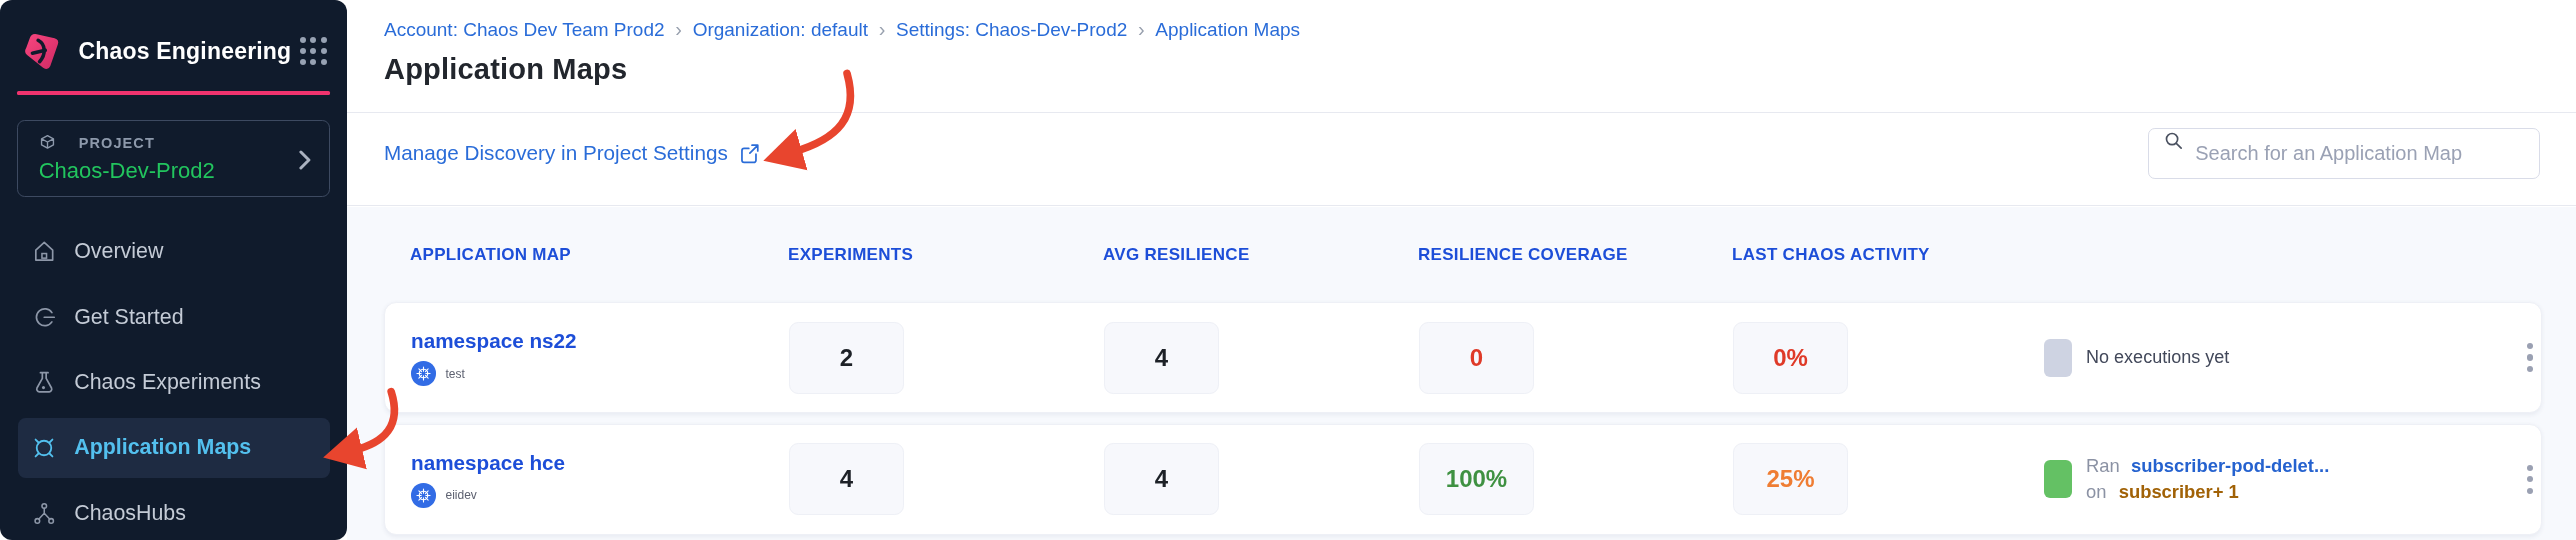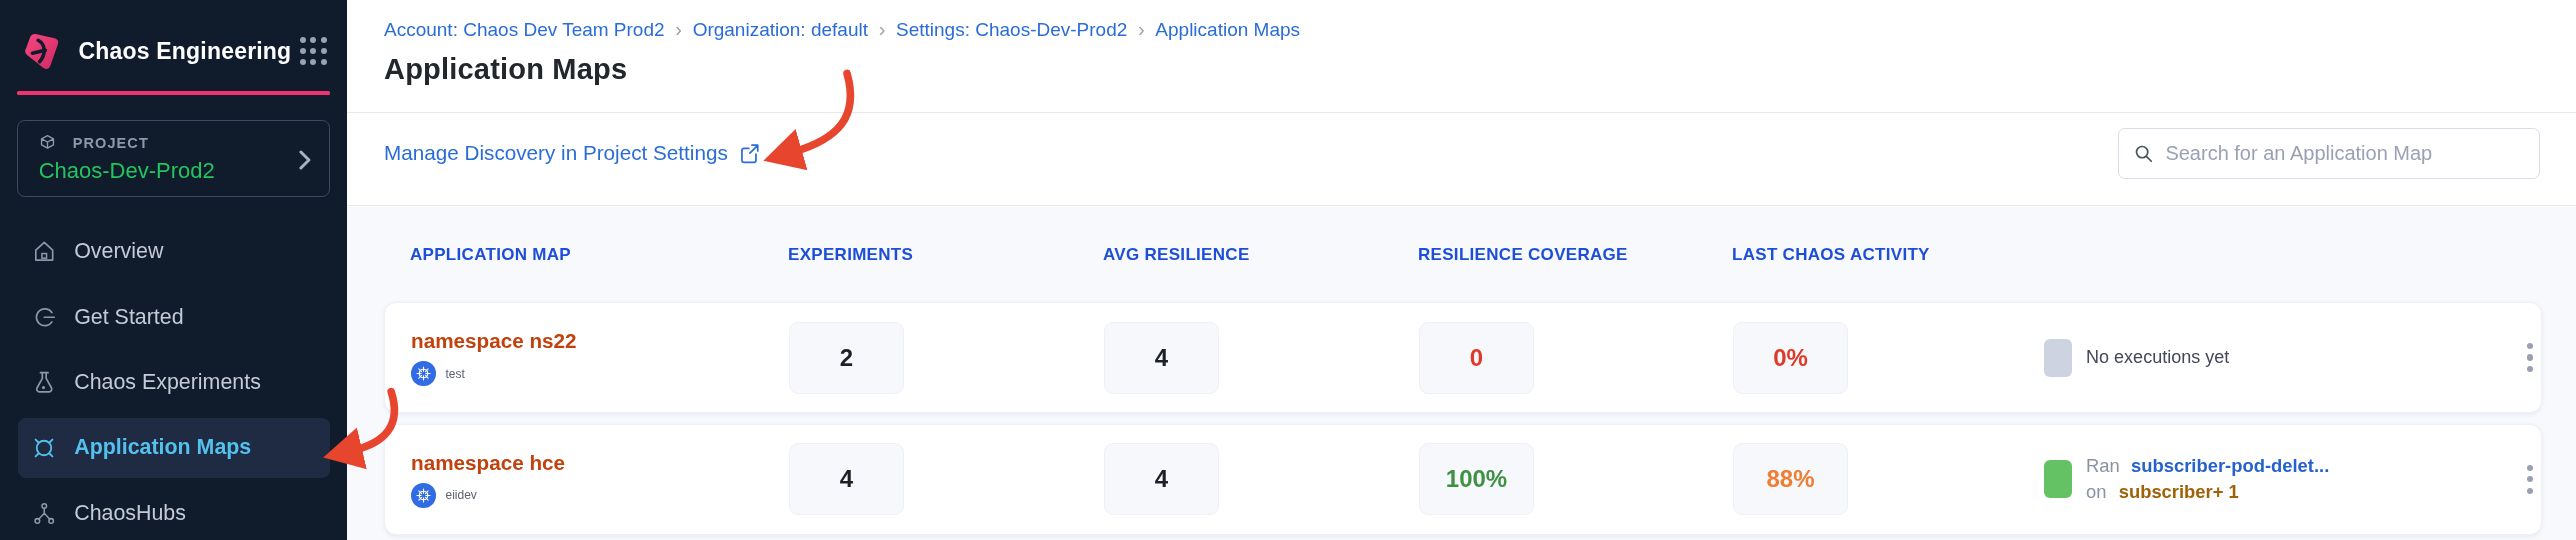--- a/index.html
+++ b/index.html
@@ -6,35 +6,35 @@
   html,body { width: 2576px; height: 540px; overflow: hidden; }
   body {
     font-family: "Liberation Sans", "DejaVu Sans", sans-serif;
     background: #ffffff;
     position: relative;
   }
 
   
   .sidebar {
     position: absolute; left: 0; top: 0; width: 347px; height: 540px;
-    background: #101b2c; z-index: 2;
+    background: #101b2c; z-index: 2; border-radius: 12px;
   }
   .brand { display: flex; align-items: center; padding: 29px 20px 0 21.4px; }
   .brand-logo { width: 40px; height: 44px; flex: 0 0 auto; }
   .brand-title { color: #ffffff; font-size: 23px; font-weight: bold; margin-left: 17px; letter-spacing: 0.2px; }
   .grid-icon { margin-left: auto; display: grid; grid-template-columns: repeat(3, 6.1px); gap: 4.6px; }
   .grid-icon i { width: 6.1px; height: 6.1px; border-radius: 50%; background: #97a2b3; }
   .brand-underline { height: 3.8px; background: #f0336e; margin: 18.4px 17px 0 17px; border-radius: 1.5px; }
 
   .project-card {
     margin: 25px 17px 0 17px; height: 77px;
     border: 1.5px solid #3d4a61; border-radius: 7.7px;
     padding: 13px 13.8px 0 20.7px; position: relative; cursor: pointer;
   }
-  .proj-top { display: flex; align-items: center; gap: 17px; }
+  .proj-top { display: flex; align-items: center; gap: 23px; }
   .proj-label { color: #8d99ab; font-size: 14.5px; font-weight: bold; letter-spacing: 1.1px; }
   .proj-name { color: #22c55e; font-size: 22px; margin-top: 6.9px; }
   .proj-chevron { position: absolute; right: 17px; top: 29px; }
 
   .nav { margin-top: 24.5px; }
   .nav-item {
     height: 60px; margin: 0 17px 5.4px 17.6px; border-radius: 7.7px;
     display: flex; align-items: center; padding-left: 13px; cursor: pointer;
   }
   .nav-item .nicon { width: 27.6px; height: 27.6px; flex: 0 0 auto; display: flex; align-items: center; justify-content: center; }
@@ -46,43 +46,43 @@
   .main { position: absolute; left: 347px; top: 0; right: 0; bottom: 0; background: #ffffff; }
   .topbar { height: 113px; border-bottom: 1.5px solid #e7e9f0; padding: 18.4px 0 0 37px; }
   .breadcrumb { font-size: 19px; display: flex; align-items: center; }
   .crumb { color: #2a6cd8; text-decoration: none; cursor: pointer; }
   .crumb-sep { color: #98a0ae; margin: 0 10.7px; font-size: 20px; }
   .page-title { font-size: 29px; font-weight: bold; color: #22262d; margin-top: 11.5px; letter-spacing: 0.2px; }
 
   .toolbar-row { height: 93px; border-bottom: 1.5px solid #e7e9f0; display: flex; align-items: center; padding: 0 36px 12px 37px; }
   .manage-link { display: flex; align-items: center; gap: 10px; color: #2a6cd8; font-size: 20.7px; text-decoration: none; cursor: pointer; }
   .search-box {
-    margin-left: auto; width: 422px; height: 51px; background: #fff;
+    margin-left: auto; width: 392px; height: 51px; background: #fff;
     border: 1.5px solid #d9dce8; border-radius: 6.9px;
-    display: flex; align-items: center; padding: 0 13.8px; gap: 11.5px;
+    display: flex; padding: 0 13.8px; gap: 11.5px;
   }
   .search-box input {
     border: none; outline: none; font-size: 20px; width: 100%;
     font-family: "Liberation Sans", "DejaVu Sans", sans-serif; color: #333;
     background: transparent;
   }
   .search-box input::placeholder { color: #9aa1b4; }
 
   .table-area { position: absolute; left: 0; right: 0; top: 207px; bottom: 0; background: #f7f9fd; }
   .grid-cols { display: grid; grid-template-columns: 378px 315px 315px 314px 311px 1fr 54px; align-items: center; }
   .thead { height: 95px; margin-left: 37px; margin-right: 34px; padding-left: 26px; }
   .th { font-size: 17px; font-weight: bold; color: #1d4ed8; letter-spacing: 0.3px; }
 
   .row-card {
     margin: 0 34px 10.7px 37px; height: 111px; background: #ffffff;
     border: 0.8px solid #eef0f6; border-radius: 12.2px;
     box-shadow: 0 1.5px 4.6px rgba(40,60,100,0.07);
     padding-left: 26px;
   }
-  .map-name { color: #c2410c; font-size: 20.7px; font-weight: bold; text-decoration: none; cursor: pointer; display: inline-block; }
+  .map-name { color: #1d4ed8; font-size: 20.7px; font-weight: bold; text-decoration: none; cursor: pointer; display: inline-block; }
   .map-sub { display: flex; align-items: center; gap: 10px; margin-top: 8.4px; }
   .env-text { font-size: 12px; color: #5d6170; }
   .k8s-badge {
     width: 24.5px; height: 24.5px; border-radius: 50%; background: #326ce5;
     display: flex; align-items: center; justify-content: center; flex: 0 0 auto;
   }
   .stat-badge {
     display: inline-flex; align-items: center; justify-content: center;
     min-width: 115px; height: 72px; padding: 0 15.3px;
     background: #f7f8fc; border: 1.5px solid #eef0f6; border-radius: 9.2px;
@@ -276,21 +276,21 @@
               <circle cx="11" cy="11" r="5.5" stroke="#ffffff" stroke-width="1.6" fill="none"></circle>
               <path d="M11 2.5 V8 M11 14 V19.5 M2.5 11 H8 M14 11 H19.5 M5 5 L8.5 8.5 M17 5 L13.5 8.5 M5 17 L8.5 13.5 M17 17 L13.5 13.5" stroke="#ffffff" stroke-width="1.4" stroke-linecap="round"></path>
             </svg>
           </span>
           <span class="env-text">eiidev</span>
         </div>
       </div>
       <div><span class="stat-badge">4</span></div>
       <div><span class="stat-badge">4</span></div>
       <div><span class="stat-badge" style="color:#3f9142">100%</span></div>
-      <div><span class="stat-badge" style="color:#ef7d33">88%</span></div>
+      <div><span class="stat-badge" style="color:#ef7d33">25%</span></div>
       <div class="activity">
         <span class="swatch" style="background:#64c164"></span>
         <div>
           <div class="act-line">
             <span class="act-muted">Ran</span>
             <a class="act-link">subscriber-pod-delet...</a>
           </div>
           <div class="act-line">
             <span class="act-muted">on</span>
             <span class="act-target">subscriber+ 1</span>

